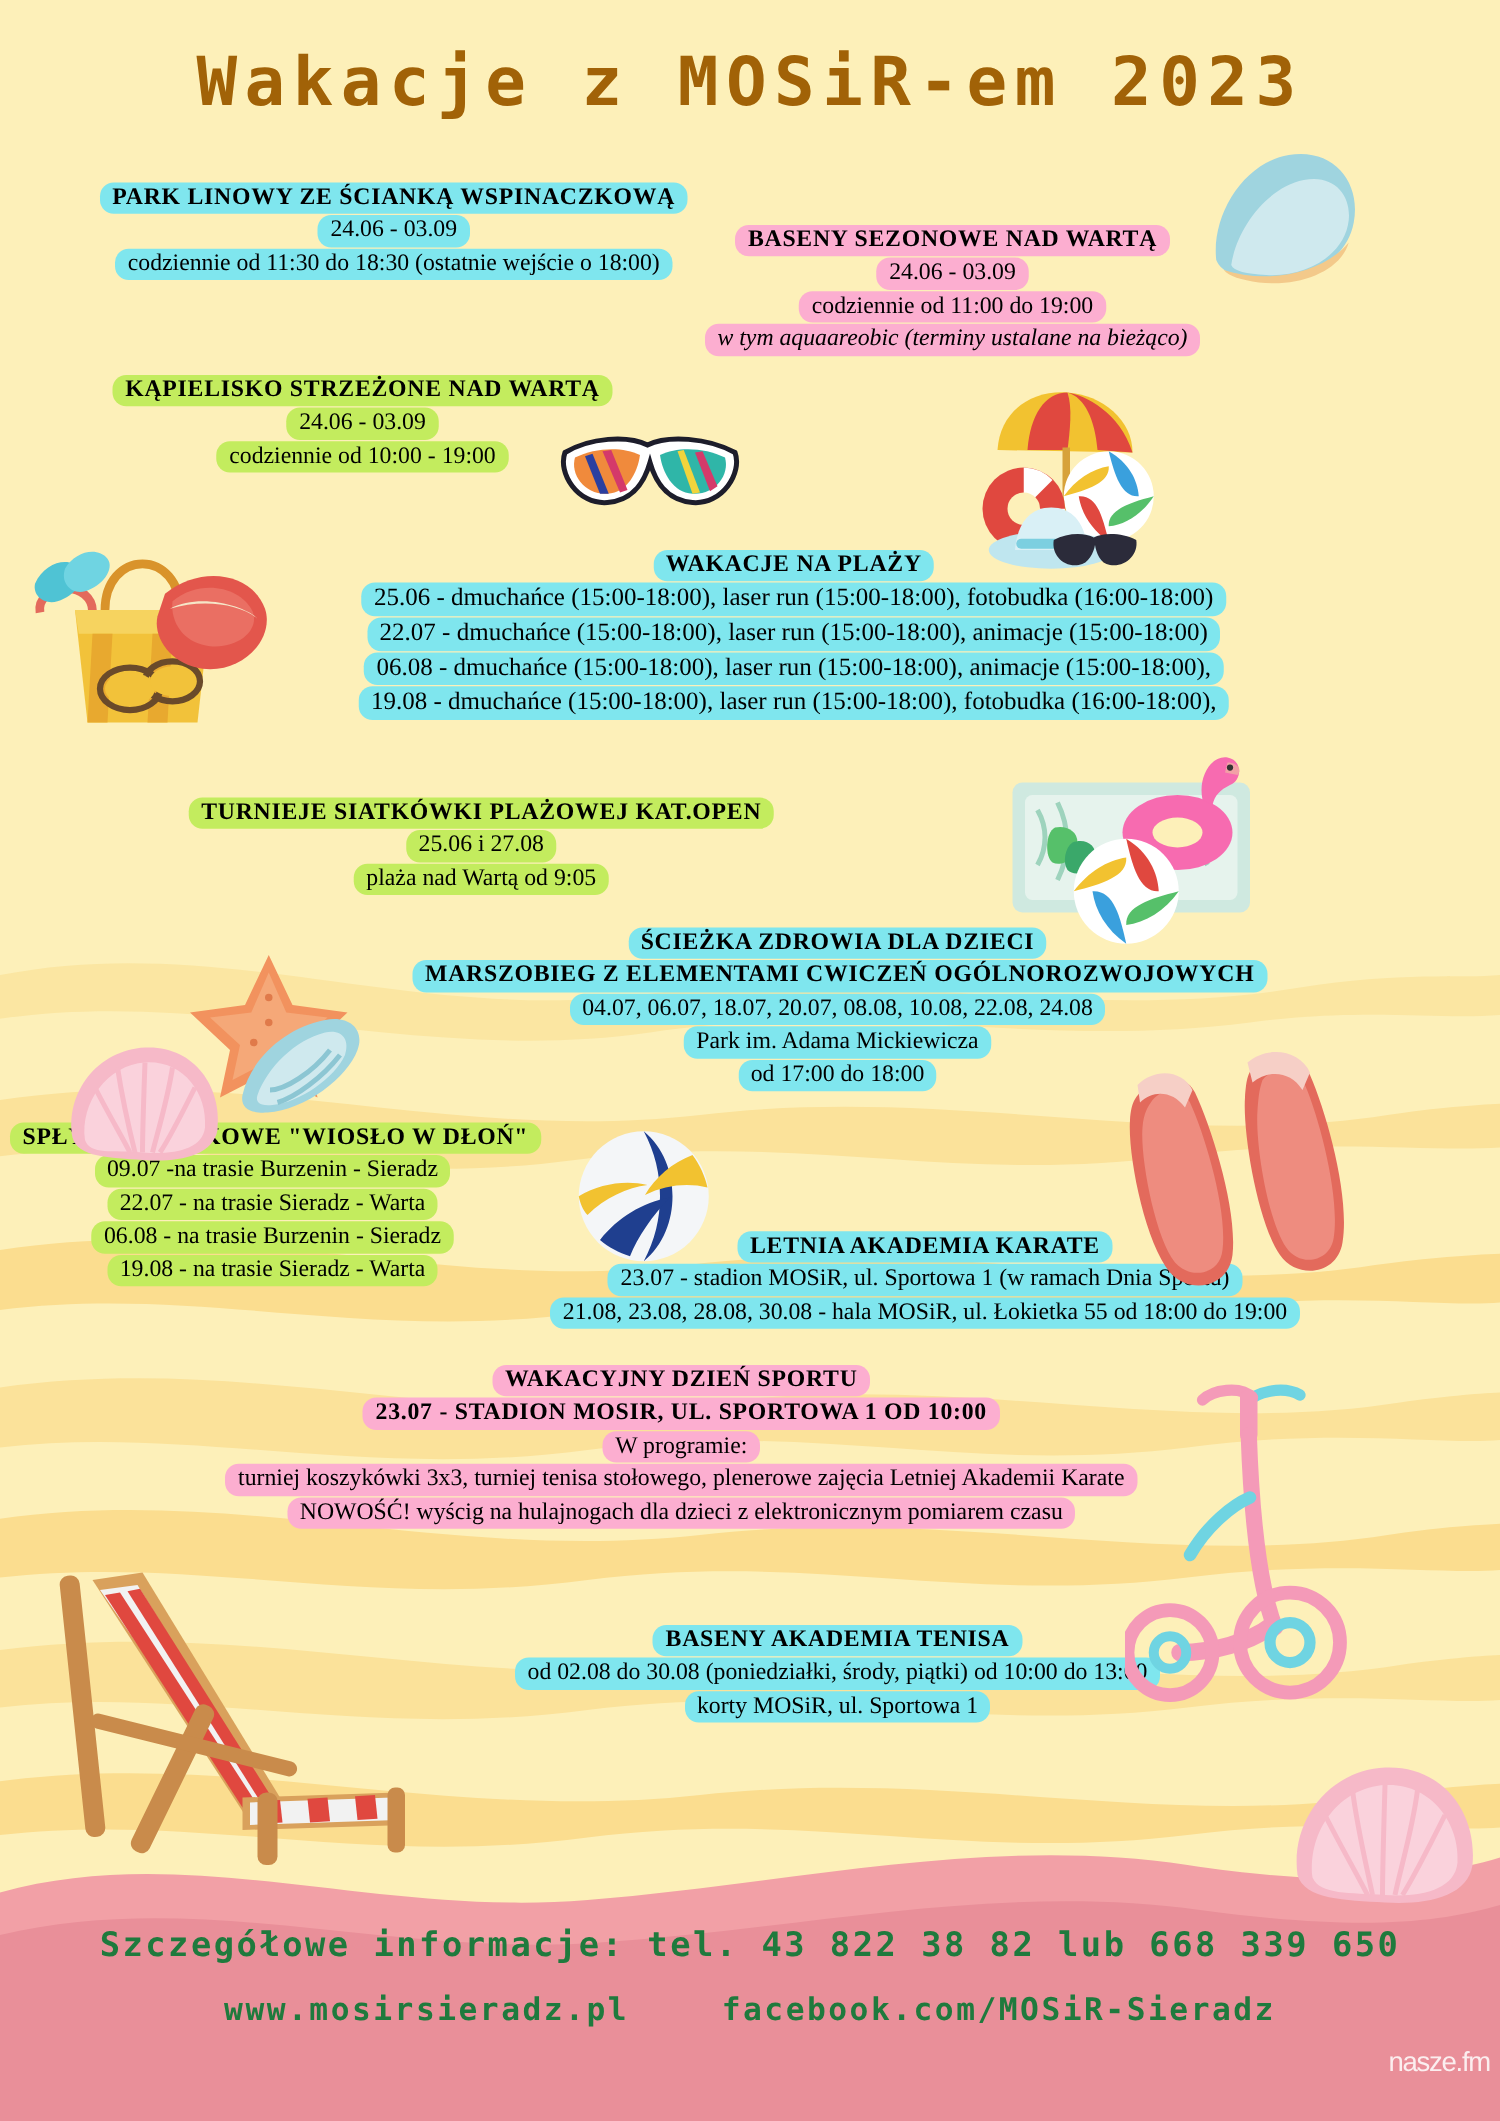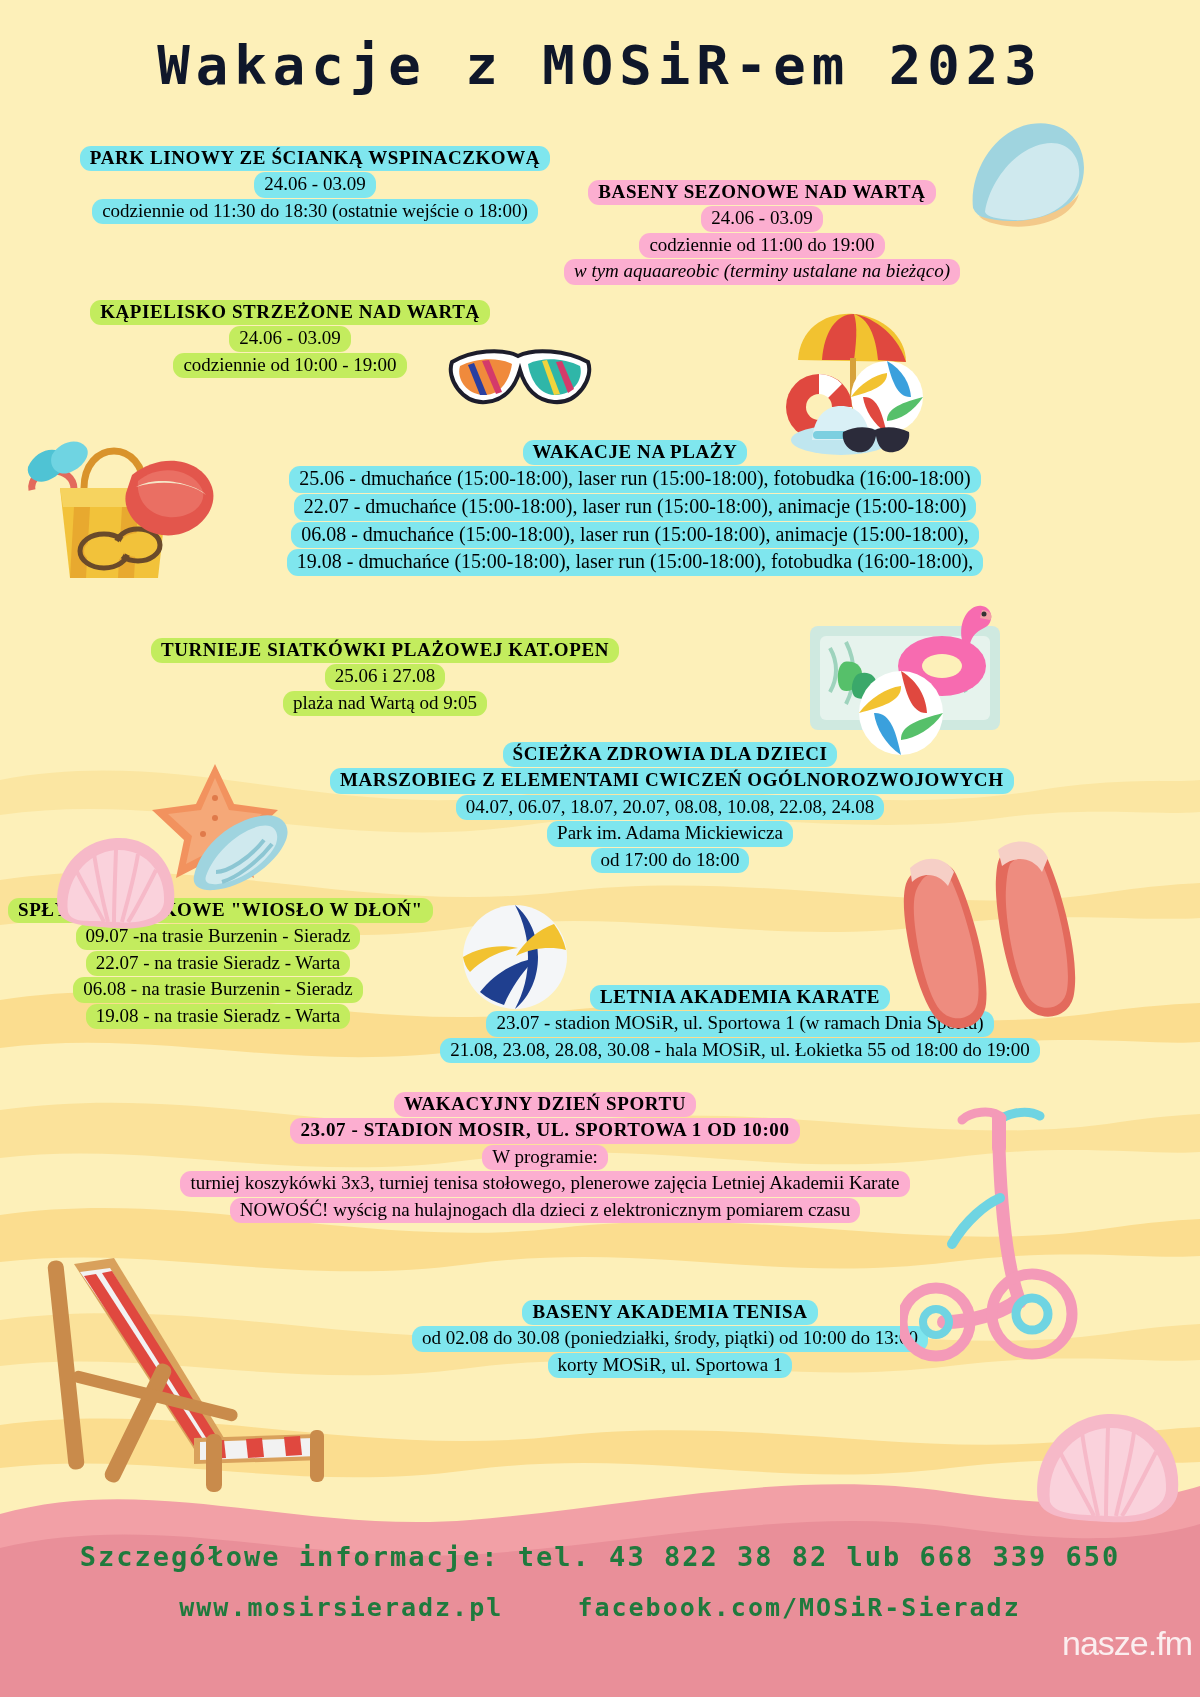--- a/index.html
+++ b/index.html
@@ -29,21 +29,21 @@
   .title {
     position: absolute;
     top: 34px;
     left: 0;
     width: 1200px;
     text-align: center;
     font-family: "DejaVu Sans Mono", monospace;
     font-weight: bold;
     font-size: 54px;
     letter-spacing: 6px;
-    color: #0f172a;
+    color: #a16207;
   }
 
   
   .block {
     position: absolute;
     text-align: left;
     font-family: Liberation Serif, serif;
   }
   .block .line {
     display: table;
@@ -95,21 +95,21 @@
     bottom: 75px;
     font-size: 25px;
   }
   .footer-line2 .sp { display: inline-block; width: 40px; }
 
   .watermark {
     position: absolute;
     right: 8px;
     bottom: 34px;
     font-family: "Liberation Sans", sans-serif;
-    font-size: 34px;
+    font-size: 22px;
     color: #ffffff;
     opacity: .85;
     letter-spacing: -1px;
   }
 
   
   .art { position: absolute; pointer-events: none; }
 </style>
 </head>
 <body>

